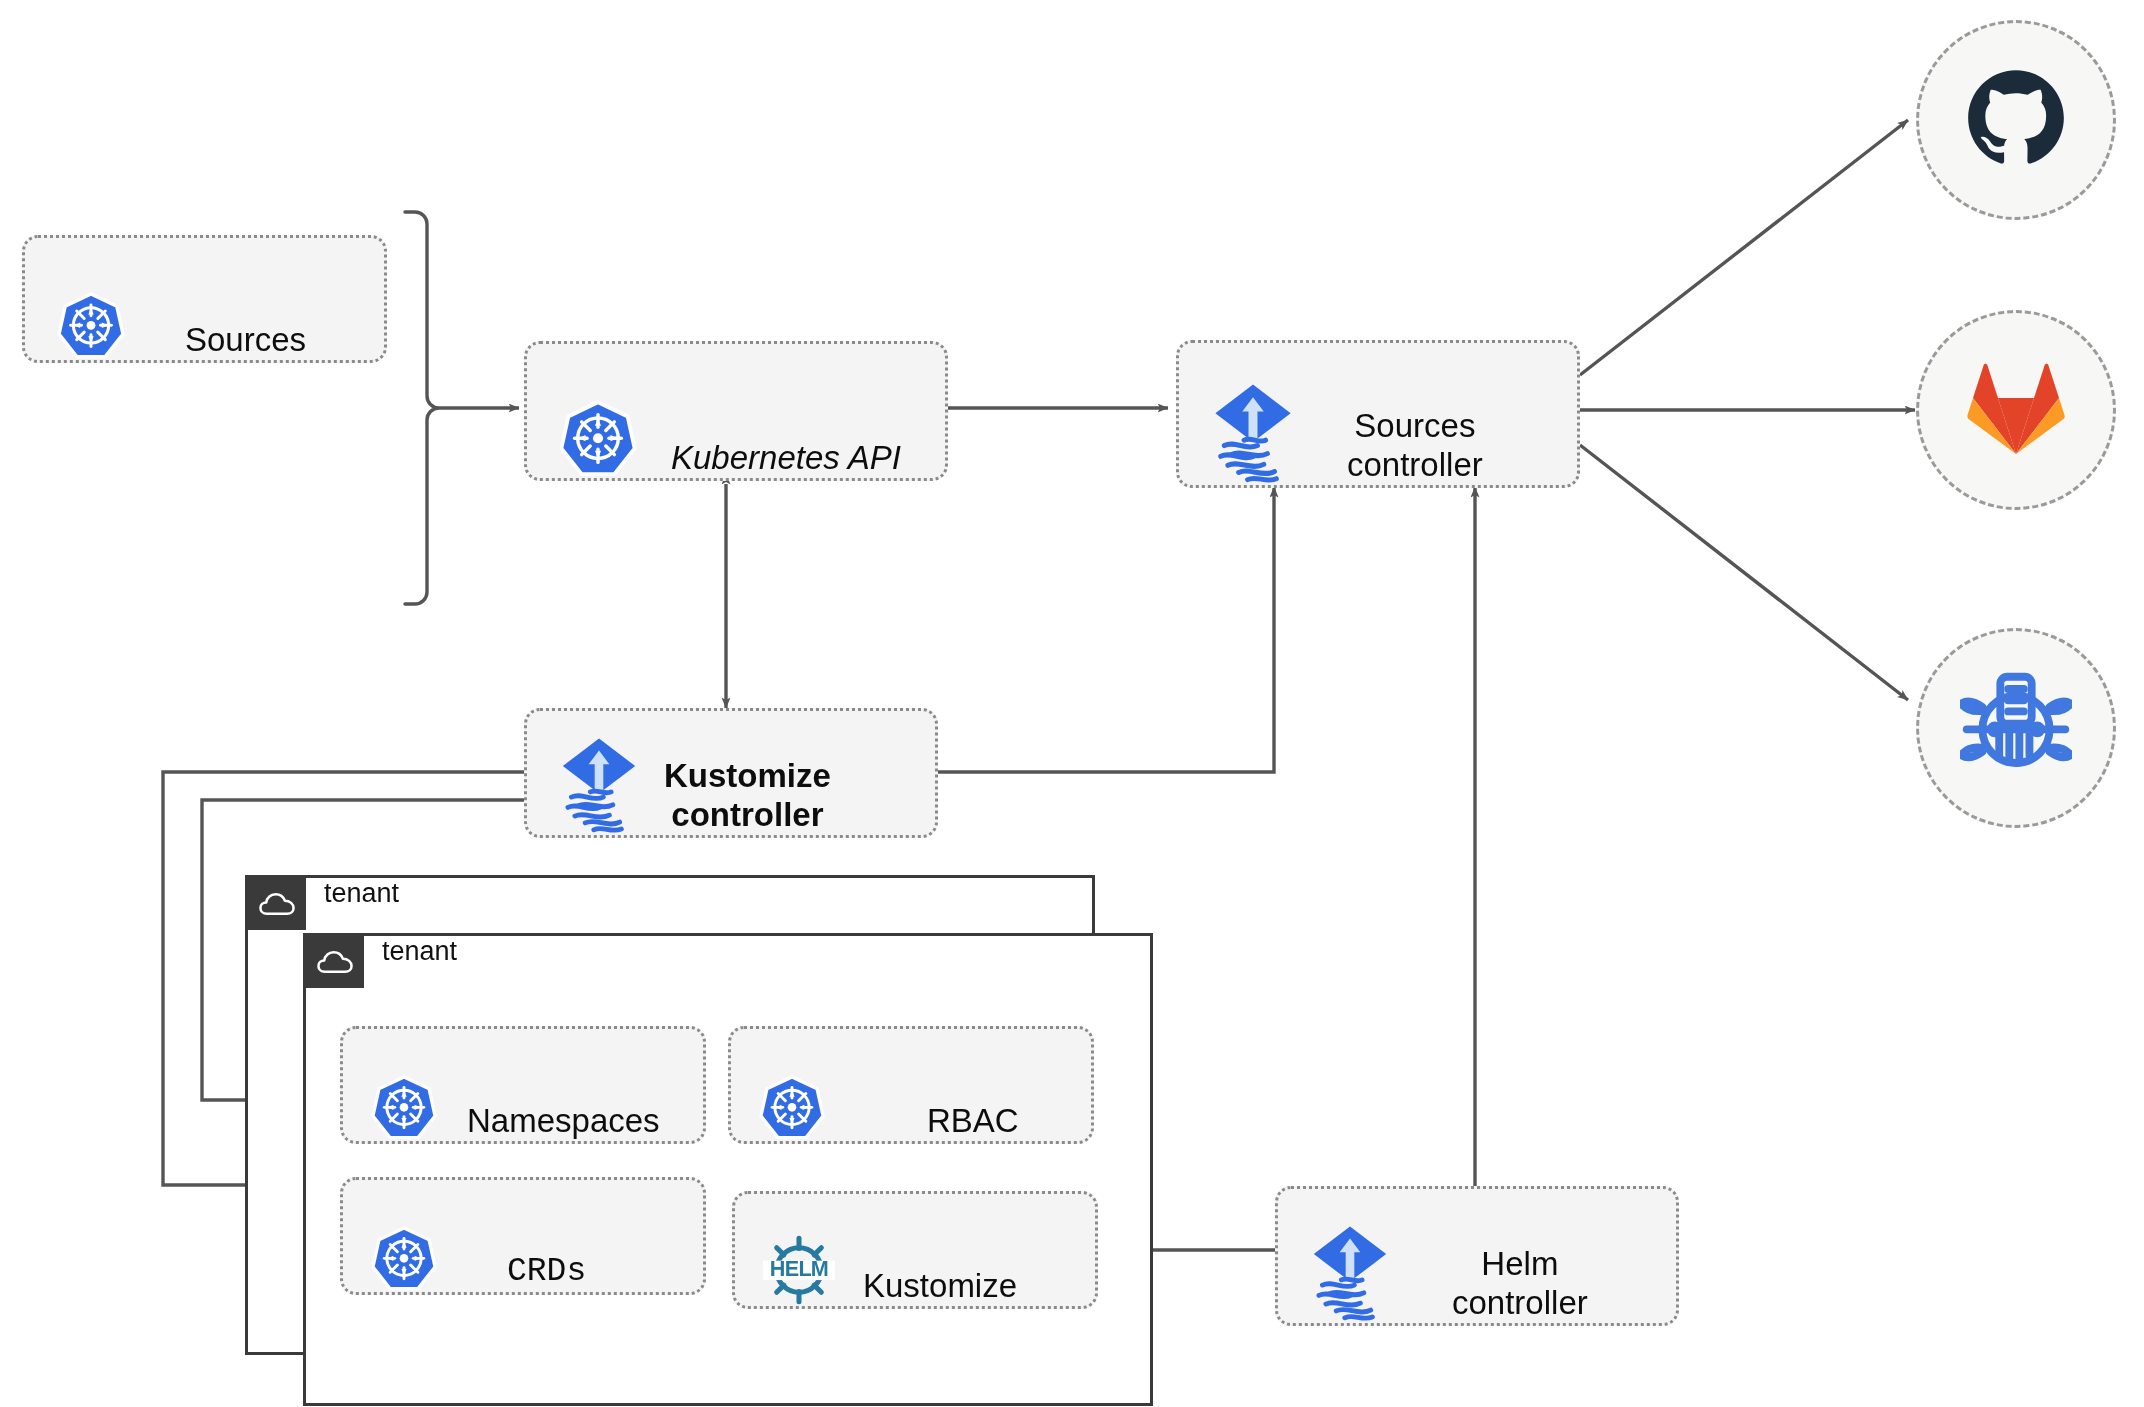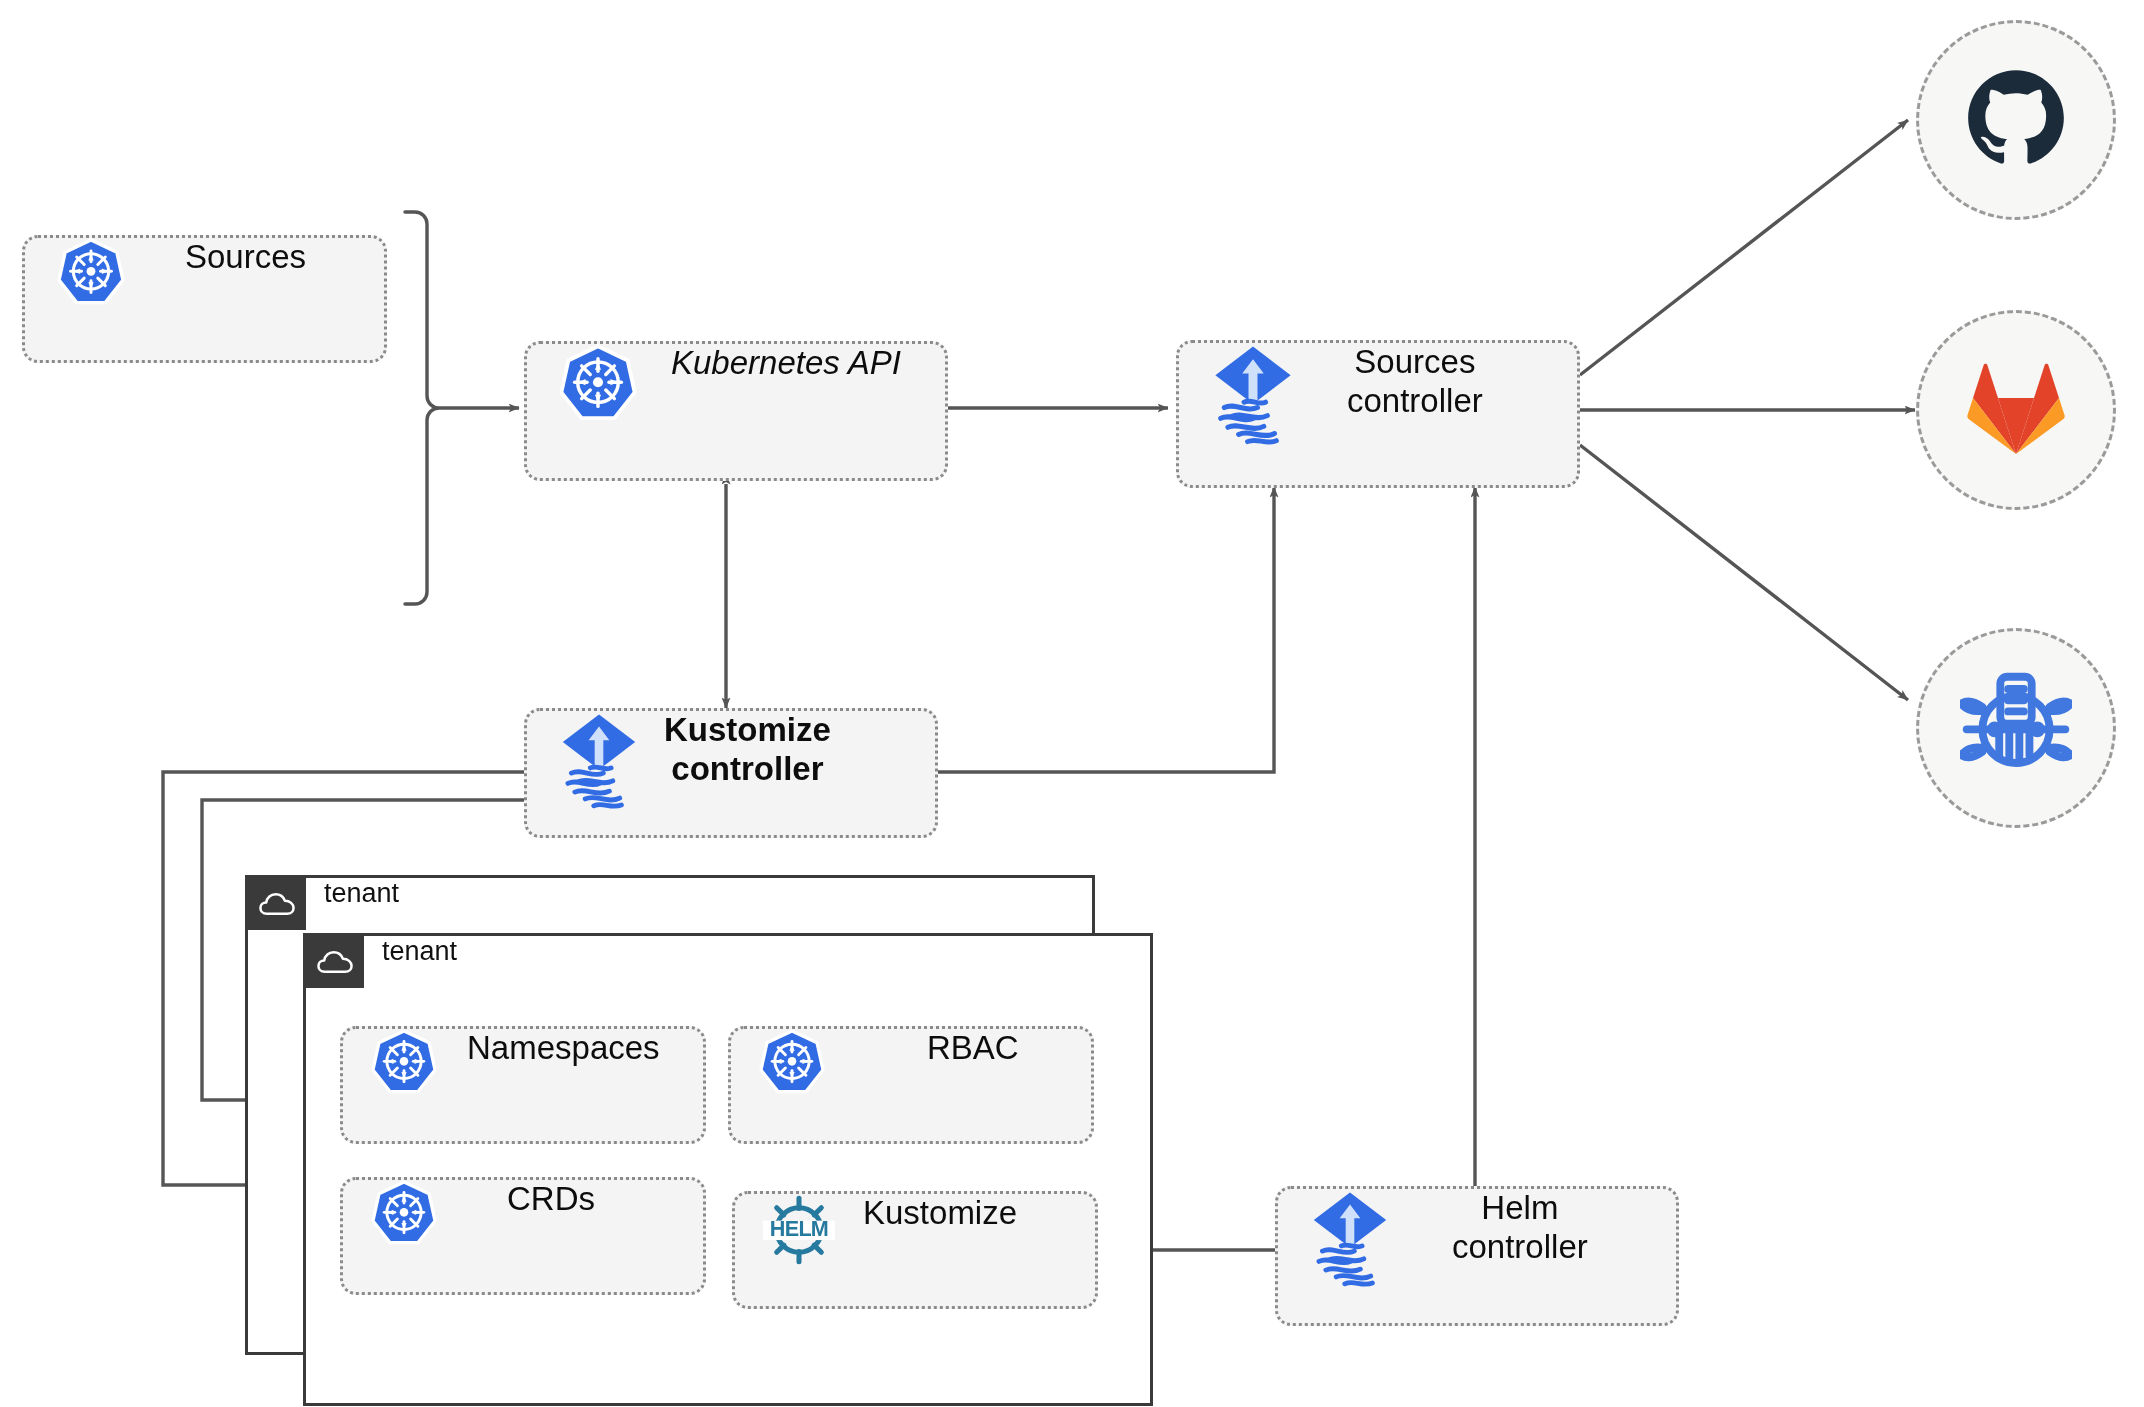--- a/index.html
+++ b/index.html
@@ -1,20 +1,20 @@
 <!DOCTYPE html>
 <html><head>
 <meta charset="utf-8">
 <style>
   html,body{margin:0;padding:0;background:#ffffff;}
   body{width:2144px;height:1407px;overflow:hidden;
        font-family:"Liberation Sans","DejaVu Sans",sans-serif;}
   #stage{position:relative;width:2144px;height:1407px;background:#fff;}
   svg.layer{position:absolute;left:0;top:0;width:2144px;height:1407px;}
-  .node{position:absolute;box-sizing:border-box;display:flex;align-items:flex-start;
+  .node{position:absolute;box-sizing:border-box;display:flex;align-items:flex-end;
         background:#f4f4f4;border:3px dotted #8a8a8a;border-radius:16px;}
   .node .lbl{color:#0d0d0d;font-size:33px;line-height:1.18;white-space:pre-line;}
   .node .ico{flex:0 0 auto;display:flex;align-items:center;justify-content:center;}
   .circ{position:absolute;box-sizing:border-box;border:3px dashed #9a9a9a;
         border-radius:50%;background:#f7f7f5;display:flex;align-items:center;justify-content:center;}
   .tenant{position:absolute;box-sizing:border-box;background:#ffffff;border:3px solid #3a3a3a;}
   .tenant-hdr{position:absolute;left:-0px;top:-0px;display:flex;height:52px;}
   .tenant-badge{width:58px;height:52px;background:#3a3a3a;display:flex;align-items:center;justify-content:center;}
   .tenant-name{font-size:27px;color:#111;margin-left:18px;}
 </style>
@@ -236,21 +236,21 @@
 
   <div class="node" style="left:728px;top:1026px;width:366px;height:118px;padding-left:28px;gap:32px;">
     <span class="ico">
       <svg width="66" height="66" viewBox="0 0 100 100">
           <use href="#g-k8s"></use>
         </svg>
     </span>
     <span class="lbl" style="margin-left:70px;">RBAC</span>
   </div>
 
-  <div class="node" style="left:340px;top:1177px;width:366px;height:118px;padding-left:28px;">
+  <div class="node" style="left:340px;top:1177px;width:366px;height:118px;padding-left:28px;font-family:Liberation Mono, monospace;">
     <span class="ico">
       <svg width="66" height="66" viewBox="0 0 100 100">
           <use href="#g-k8s"></use>
         </svg>
     </span>
     <span class="lbl" style="margin-left:70px;">CRDs</span>
   </div>
 
   <div class="node" style="left:732px;top:1191px;width:366px;height:118px;padding-left:28px;">
     <span class="ico">

